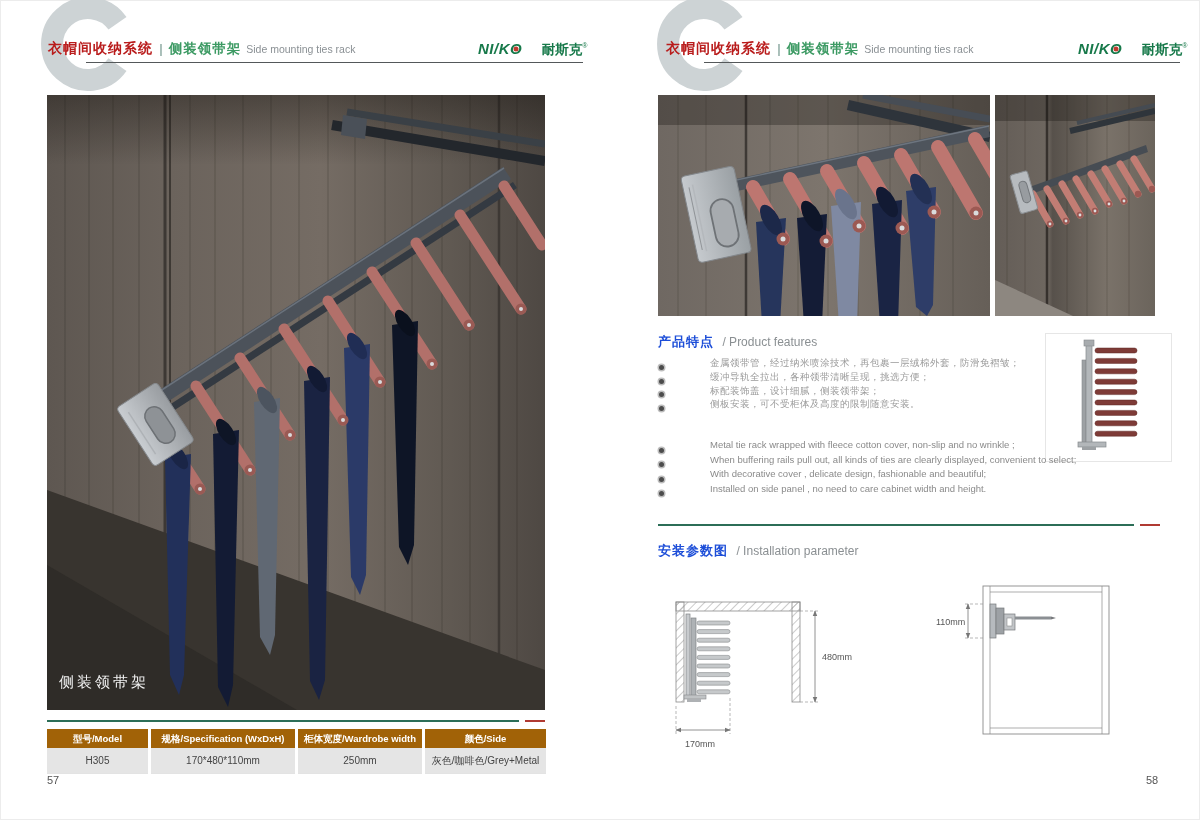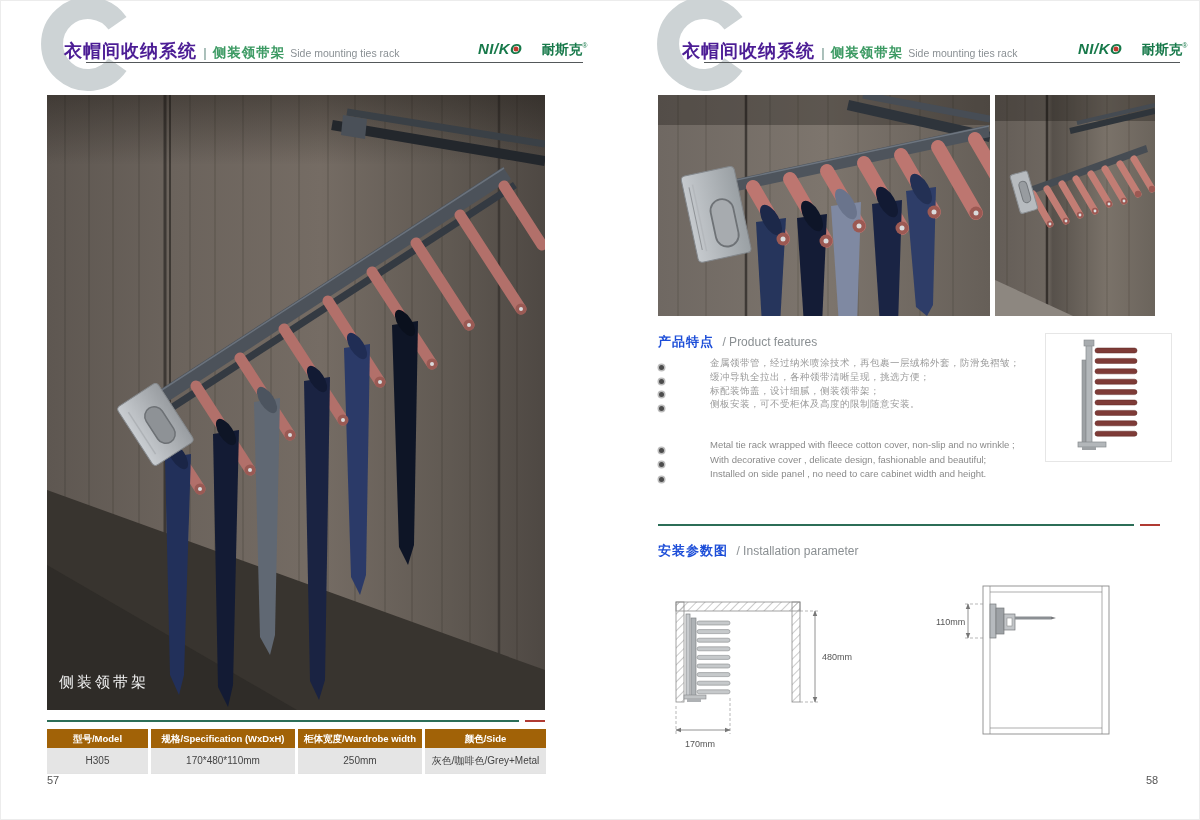--- a/index.html
+++ b/index.html
@@ -12,21 +12,21 @@
   .page-left{left:0;}
   .page-right{left:600px;}
 
   
   .c-badge{position:absolute;top:-2px;}
   .page-left .c-badge{left:26px;}
   .page-right .c-badge{left:42px;}
   .hdr-text{position:absolute;top:39px;white-space:nowrap;}
   .page-left .hdr-text{left:48px;}
   .page-right .hdr-text{left:66px;}
-  .hdr-cn1{font-size:18px;font-weight:bold;color:#4c1d95;letter-spacing:1px;margin-left:16px;}
+  .hdr-cn1{font-size:14px;font-weight:bold;color:#b91c1c;letter-spacing:1px;}
   .hdr-sep{font-size:12px;color:#235a4b;margin:0 2px;}
   .hdr-cn2{font-size:13.5px;font-weight:bold;color:#3c9a63;letter-spacing:1px;}
   .hdr-en{font-size:10.5px;color:#8a9094;margin-left:5px;}
   .hdr-line{position:absolute;top:62px;height:1px;background:#54585a;}
   .page-left .hdr-line{left:86px;width:497px;}
   .page-right .hdr-line{left:104px;width:476px;}
   .nisko{position:absolute;top:40px;left:478px;white-space:nowrap;color:#17794a;}
   .nisko .latin{font-size:15px;font-weight:bold;letter-spacing:.5px;font-style:italic;}
   .nisko .o{position:relative;display:inline-block;font-style:italic;font-weight:bold;font-size:15px;}
   .nisko .o-dot{position:absolute;left:54%;top:54%;width:5px;height:5px;background:#c0392f;border-radius:50%;transform:translate(-50%,-50%);}
@@ -430,20 +430,24 @@
     </svg>
   </div>
 
   <ul class="blist blist-en">
     <li>
         <span class="dot"></span>
         <span>Metal tie rack wrapped with fleece cotton cover, non-slip and no wrinkle ;</span>
       </li>
     <li>
         <span class="dot"></span>
+        <span>When buffering rails pull out,  all kinds of ties are clearly displayed,  convenient to select;</span>
+      </li>
+    <li>
+        <span class="dot"></span>
         <span>With decorative cover , delicate design, fashionable and beautiful;</span>
       </li>
     <li>
         <span class="dot"></span>
         <span>Installed on side panel , no need to care cabinet width and height.</span>
       </li>
   </ul>
 
   <div class="divider div-right">
     <span class="green"></span>

